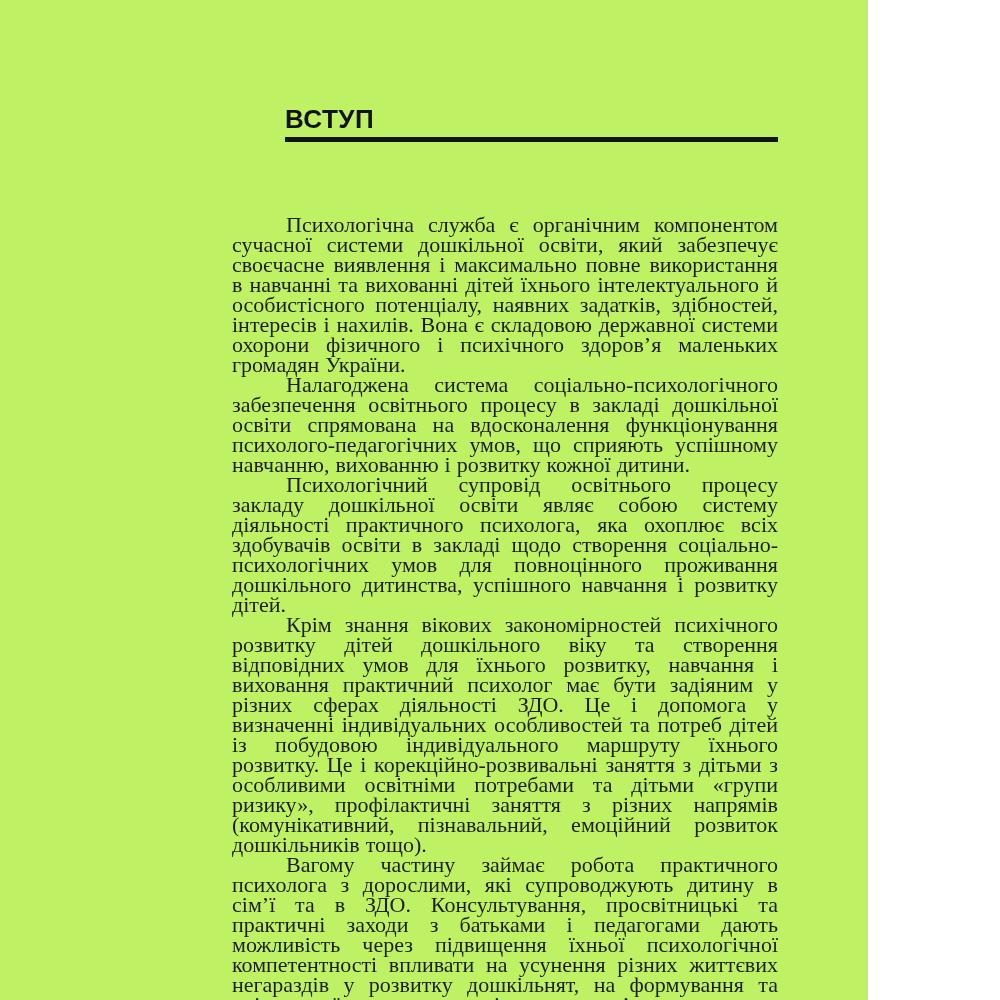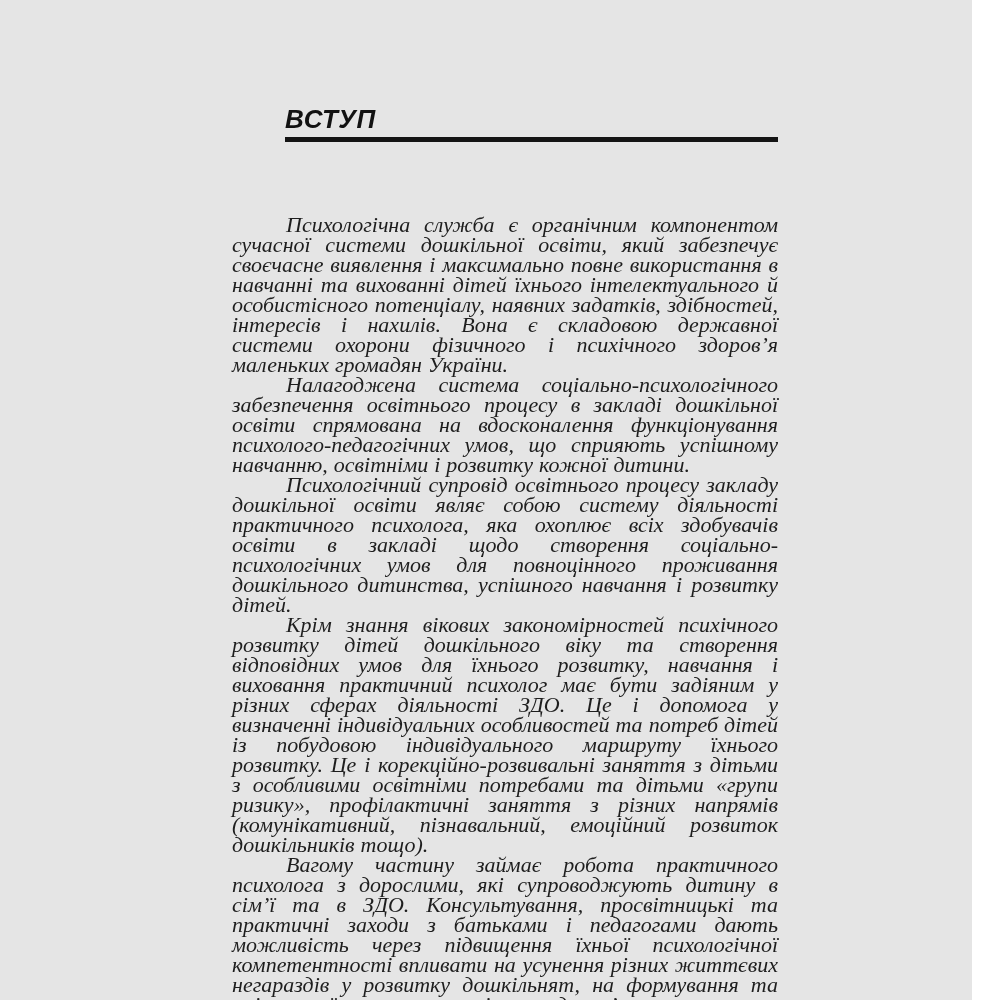--- a/index.html
+++ b/index.html
@@ -2,25 +2,24 @@
 <html lang="uk"><head>
 <meta charset="utf-8">
 <style>
   html, body {
     margin: 0;
     padding: 0;
     background: #ffffff;
   }
   .page {
     position: relative;
-    width: 972px;
+    width: 868px;
     height: 1000px;
-    background: #e5e5e5;
+    background: #bef264;
     overflow: hidden;
-    font-style: italic;
   }
   .content {
     position: absolute;
     left: 232px;
     top: 106px;
     width: 546px;
   }
   .chapter-header {
     padding-left: 53px;
   }
@@ -56,19 +55,19 @@
 <body>
 
 <div class="page">
   <div class="content">
     <header class="chapter-header">
       <h1 class="chapter-title">ВСТУП</h1>
       <div class="title-rule"></div>
     </header>
     <main class="body-text">
       <p>Психологічна служба є органічним компонентом сучасної системи дошкільної освіти, який забезпечує своєчасне виявлення і максимально повне використання в навчанні та вихованні дітей їхнього інтелектуального й особистісного потенціалу, наявних задатків, здібностей, інтересів і нахилів. Вона є складовою державної системи охорони фізичного і психічного здоров’я маленьких громадян України.</p>
-      <p>Налагоджена система соціально-психологічного забезпечення освітнього процесу в закладі дошкільної освіти спрямована на вдосконалення функціонування психолого-педагогічних умов, що сприяють успішному навчанню, освітніми і розвитку кожної дитини.</p>
+      <p>Налагоджена система соціально-психологічного забезпечення освітнього процесу в закладі дошкільної освіти спрямована на вдосконалення функціонування психолого-педагогічних умов, що сприяють успішному навчанню, вихованню і розвитку кожної дитини.</p>
       <p>Психологічний супровід освітнього процесу закладу дошкільної освіти являє собою систему діяльності практичного психолога, яка охоплює всіх здобувачів освіти в закладі щодо створення соціально-психологічних умов для повноцінного проживання дошкільного дитинства, успішного навчання і розвитку дітей.</p>
       <p>Крім знання вікових закономірностей психічного розвитку дітей дошкільного віку та створення відповідних умов для їхнього розвитку, навчання і виховання практичний психолог має бути задіяним у різних сферах діяльності ЗДО. Це і допомога у визначенні індивідуальних особливостей та потреб дітей із побудовою індивідуального маршруту їхнього розвитку. Це і корекційно-розвивальні заняття з дітьми з особливими освітніми потребами та дітьми «групи ризику», профілактичні заняття з різних напрямів (комунікативний, пізнавальний, емоційний розвиток дошкільників тощо).</p>
       <p>Вагому частину займає робота практичного психолога з дорослими, які супроводжують дитину в сім’ї та в ЗДО. Консультування, просвітницькі та практичні заходи з батьками і педагогами дають можливість через підвищення їхньої психологічної компетентності впливати на усунення різних життєвих негараздів у розвитку дошкільнят, на формування та зміцнення їхнього психологічного здоров’я.</p>
     </main>
   </div>
 </div>
 
 </body></html>

